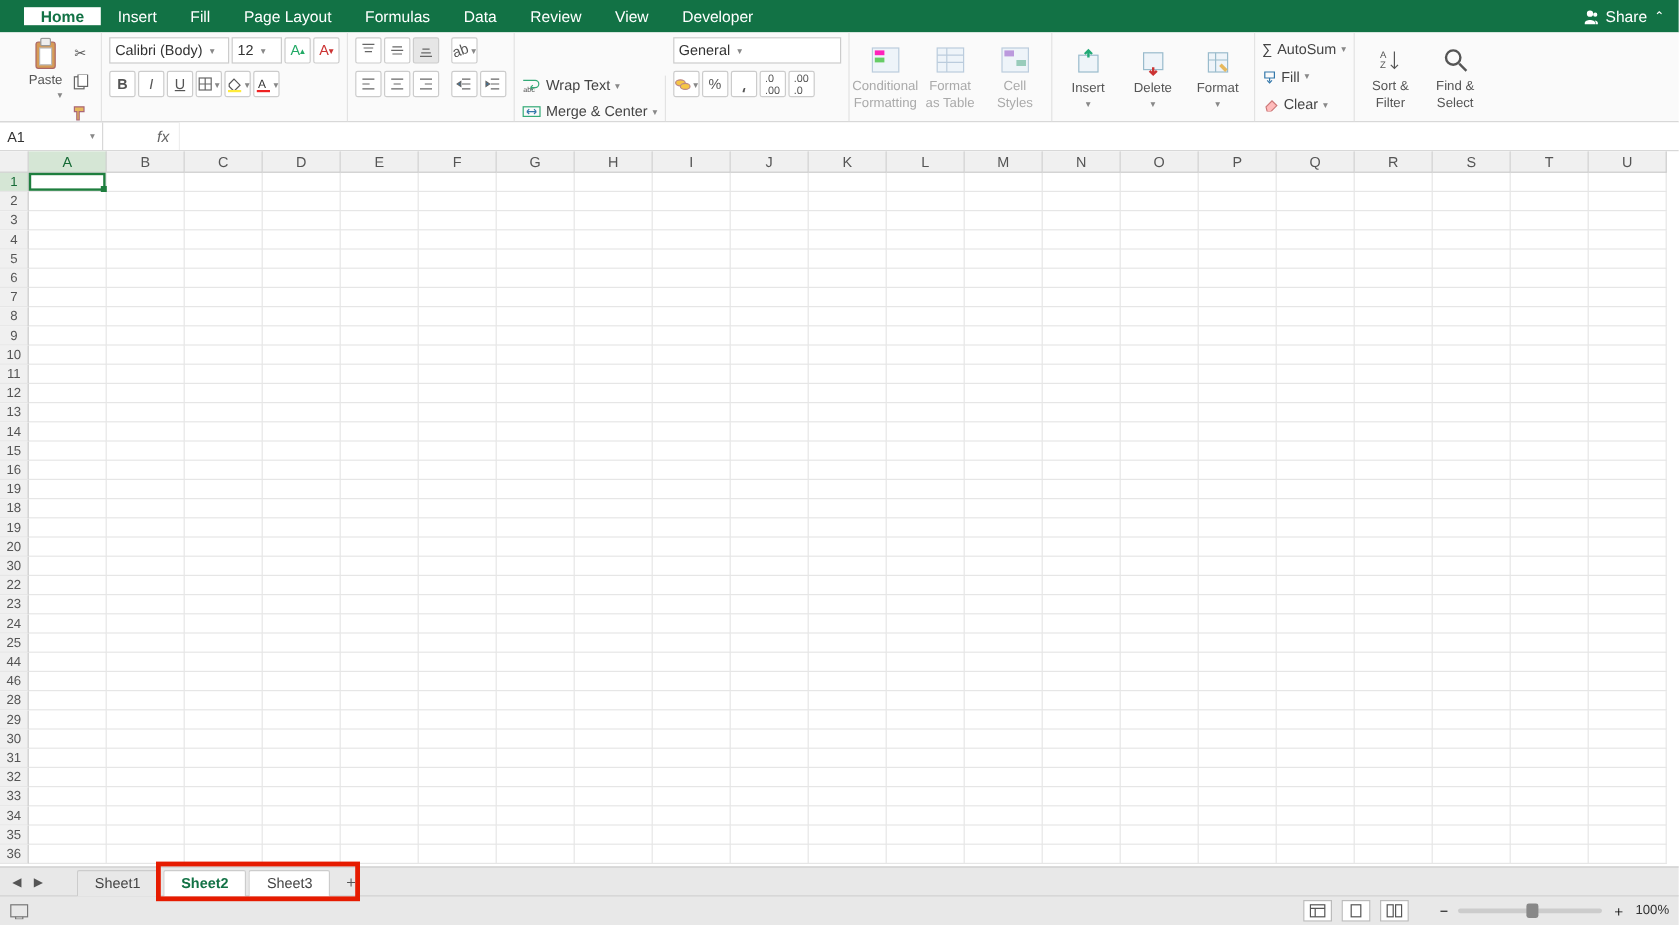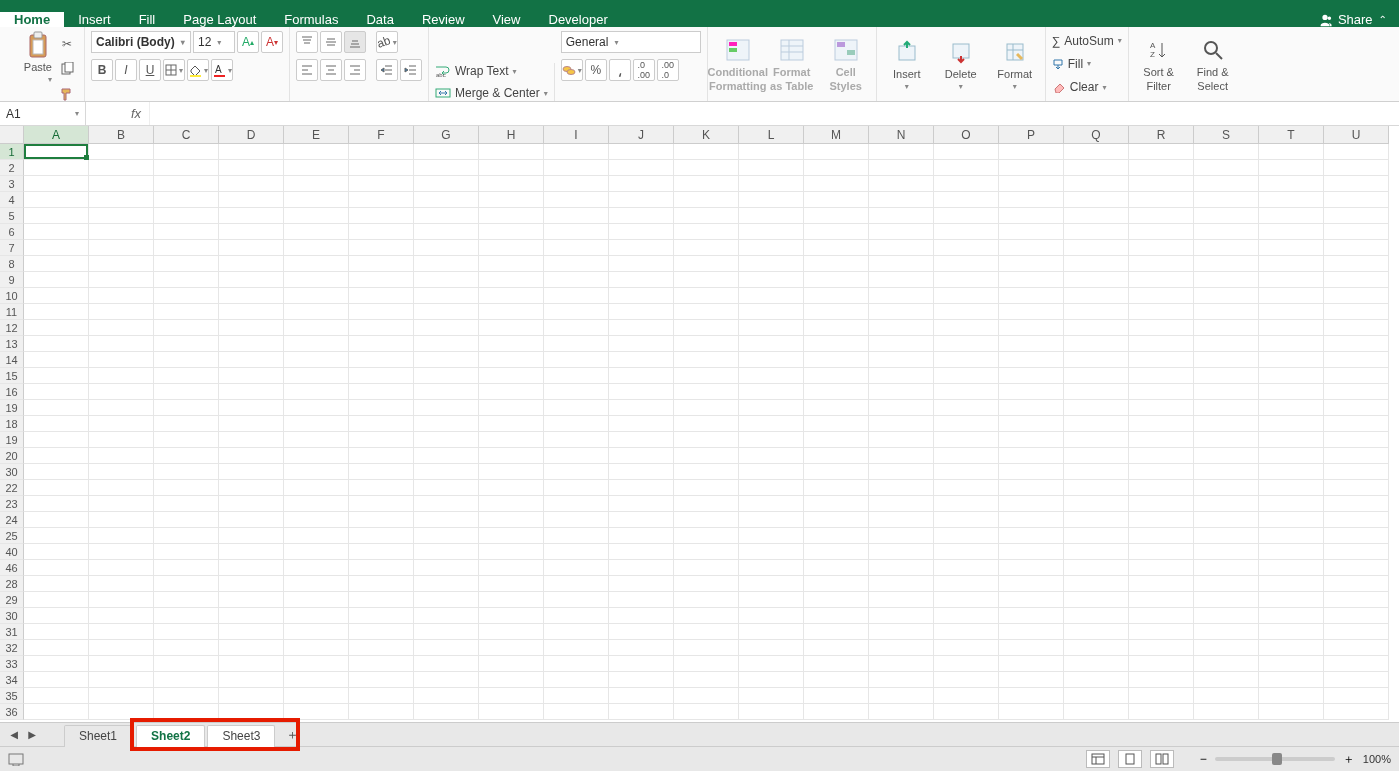--- a/index.html
+++ b/index.html
@@ -1,19 +1,19 @@
 <!DOCTYPE html>
 <html><head>
 <meta charset="utf-8">
 <style>
   * { box-sizing: border-box; margin: 0; padding: 0; }
   html, body { width: 1399px; height: 771px; font-family: -apple-system, "Segoe UI", Arial, sans-serif; font-size: 12px; overflow: hidden; background: #fff; }
   
   
-  .tabbar { background: #127245; height: 27px; display: flex; align-items: flex-end; color: #fff; }
+  .tabbar { background: #127245; height: 27px; display: flex; align-items: center; color: #fff; padding-left: 20px; }
   .tab { padding: 0 14px; display: flex; align-items: center; font-size: 13px; cursor: pointer; }
   .tab.active { background: #fff; color: #127245; font-weight: 600; }
   .spacer { flex: 1; }
   .share { display: flex; align-items: center; gap: 6px; padding: 0 12px; font-size: 13px; }
   
   
   .ribbon { height: 75px; background: #fafafa; border-bottom: 1px solid #d0d0d0; display: flex; align-items: stretch; padding-left: 6px; }
   .group { display: flex; flex-direction: column; justify-content: flex-start; padding: 4px 6px; border-right: 1px solid #e3e3e3; }
   .group:last-child { border-right: none; }
   .btnrow { display: flex; align-items: center; gap: 2px; }
@@ -126,21 +126,21 @@
                 <path fill="#e6b85c" stroke="#a67" d="M2 2h8v4H6v7H4V6H2z"></path>
               </svg>
             </span>
           </span>
       </div>
     </div>
   </div>
 
   <div class="group">
     <div class="btnrow">
-      <span class="select" style="width:100px;font-weight:bold;">Calibri (Body)</span>
+      <span class="select" style="width:100px;">Calibri (Body)</span>
       <span class="select" style="width:42px;">12</span>
       <span class="sbtn" style="color:#2a6;">A<span style="font-size:8px;">▴</span></span>
       <span class="sbtn" style="color:#c33;">A<span style="font-size:8px;">▾</span></span>
     </div>
     <div class="btnrow" style="margin-top:6px;">
       <span class="sbtn" style="font-weight:bold;">B</span>
       <span class="sbtn" style="font-style:italic;">I</span>
       <span class="sbtn" style="text-decoration:underline;">U</span>
       <span class="sbtn dd">
           <span>
@@ -292,21 +292,21 @@
             </svg>
           </span>
         </span>
       <span class="sbtn">%</span>
       <span class="sbtn" style="font-weight:bold;">⸲</span>
       <span class="sbtn" style="font-size:9px;">.0<br>.00</span>
       <span class="sbtn" style="font-size:9px;">.00<br>.0</span>
     </div>
   </div>
 
-  <div class="group" style="align-items:stretch;font-weight:bold;">
+  <div class="group" style="align-items:stretch;">
     <div style="display:flex; gap:6px; height:100%;">
       <div class="bigbtn dim">
         <span class="iconbox">
             <svg width="26" height="24">
               <rect x="2" y="2" width="22" height="20" fill="#eef4f9" stroke="#bcd"></rect>
               <rect x="4" y="4" width="8" height="4" fill="#f2b"></rect>
               <rect x="4" y="10" width="8" height="4" fill="#6c6"></rect>
             </svg>
           </span>
         <span>Conditional</span>
@@ -477,21 +477,21 @@
       <div class="rowhead">16</div>
       <div class="rowhead">19</div>
       <div class="rowhead">18</div>
       <div class="rowhead">19</div>
       <div class="rowhead">20</div>
       <div class="rowhead">30</div>
       <div class="rowhead">22</div>
       <div class="rowhead">23</div>
       <div class="rowhead">24</div>
       <div class="rowhead">25</div>
-      <div class="rowhead">40</div>
+      <div class="rowhead">44</div>
       <div class="rowhead">46</div>
       <div class="rowhead">28</div>
       <div class="rowhead">29</div>
       <div class="rowhead">30</div>
       <div class="rowhead">31</div>
       <div class="rowhead">32</div>
       <div class="rowhead">33</div>
       <div class="rowhead">34</div>
       <div class="rowhead">35</div>
       <div class="rowhead">36</div>

